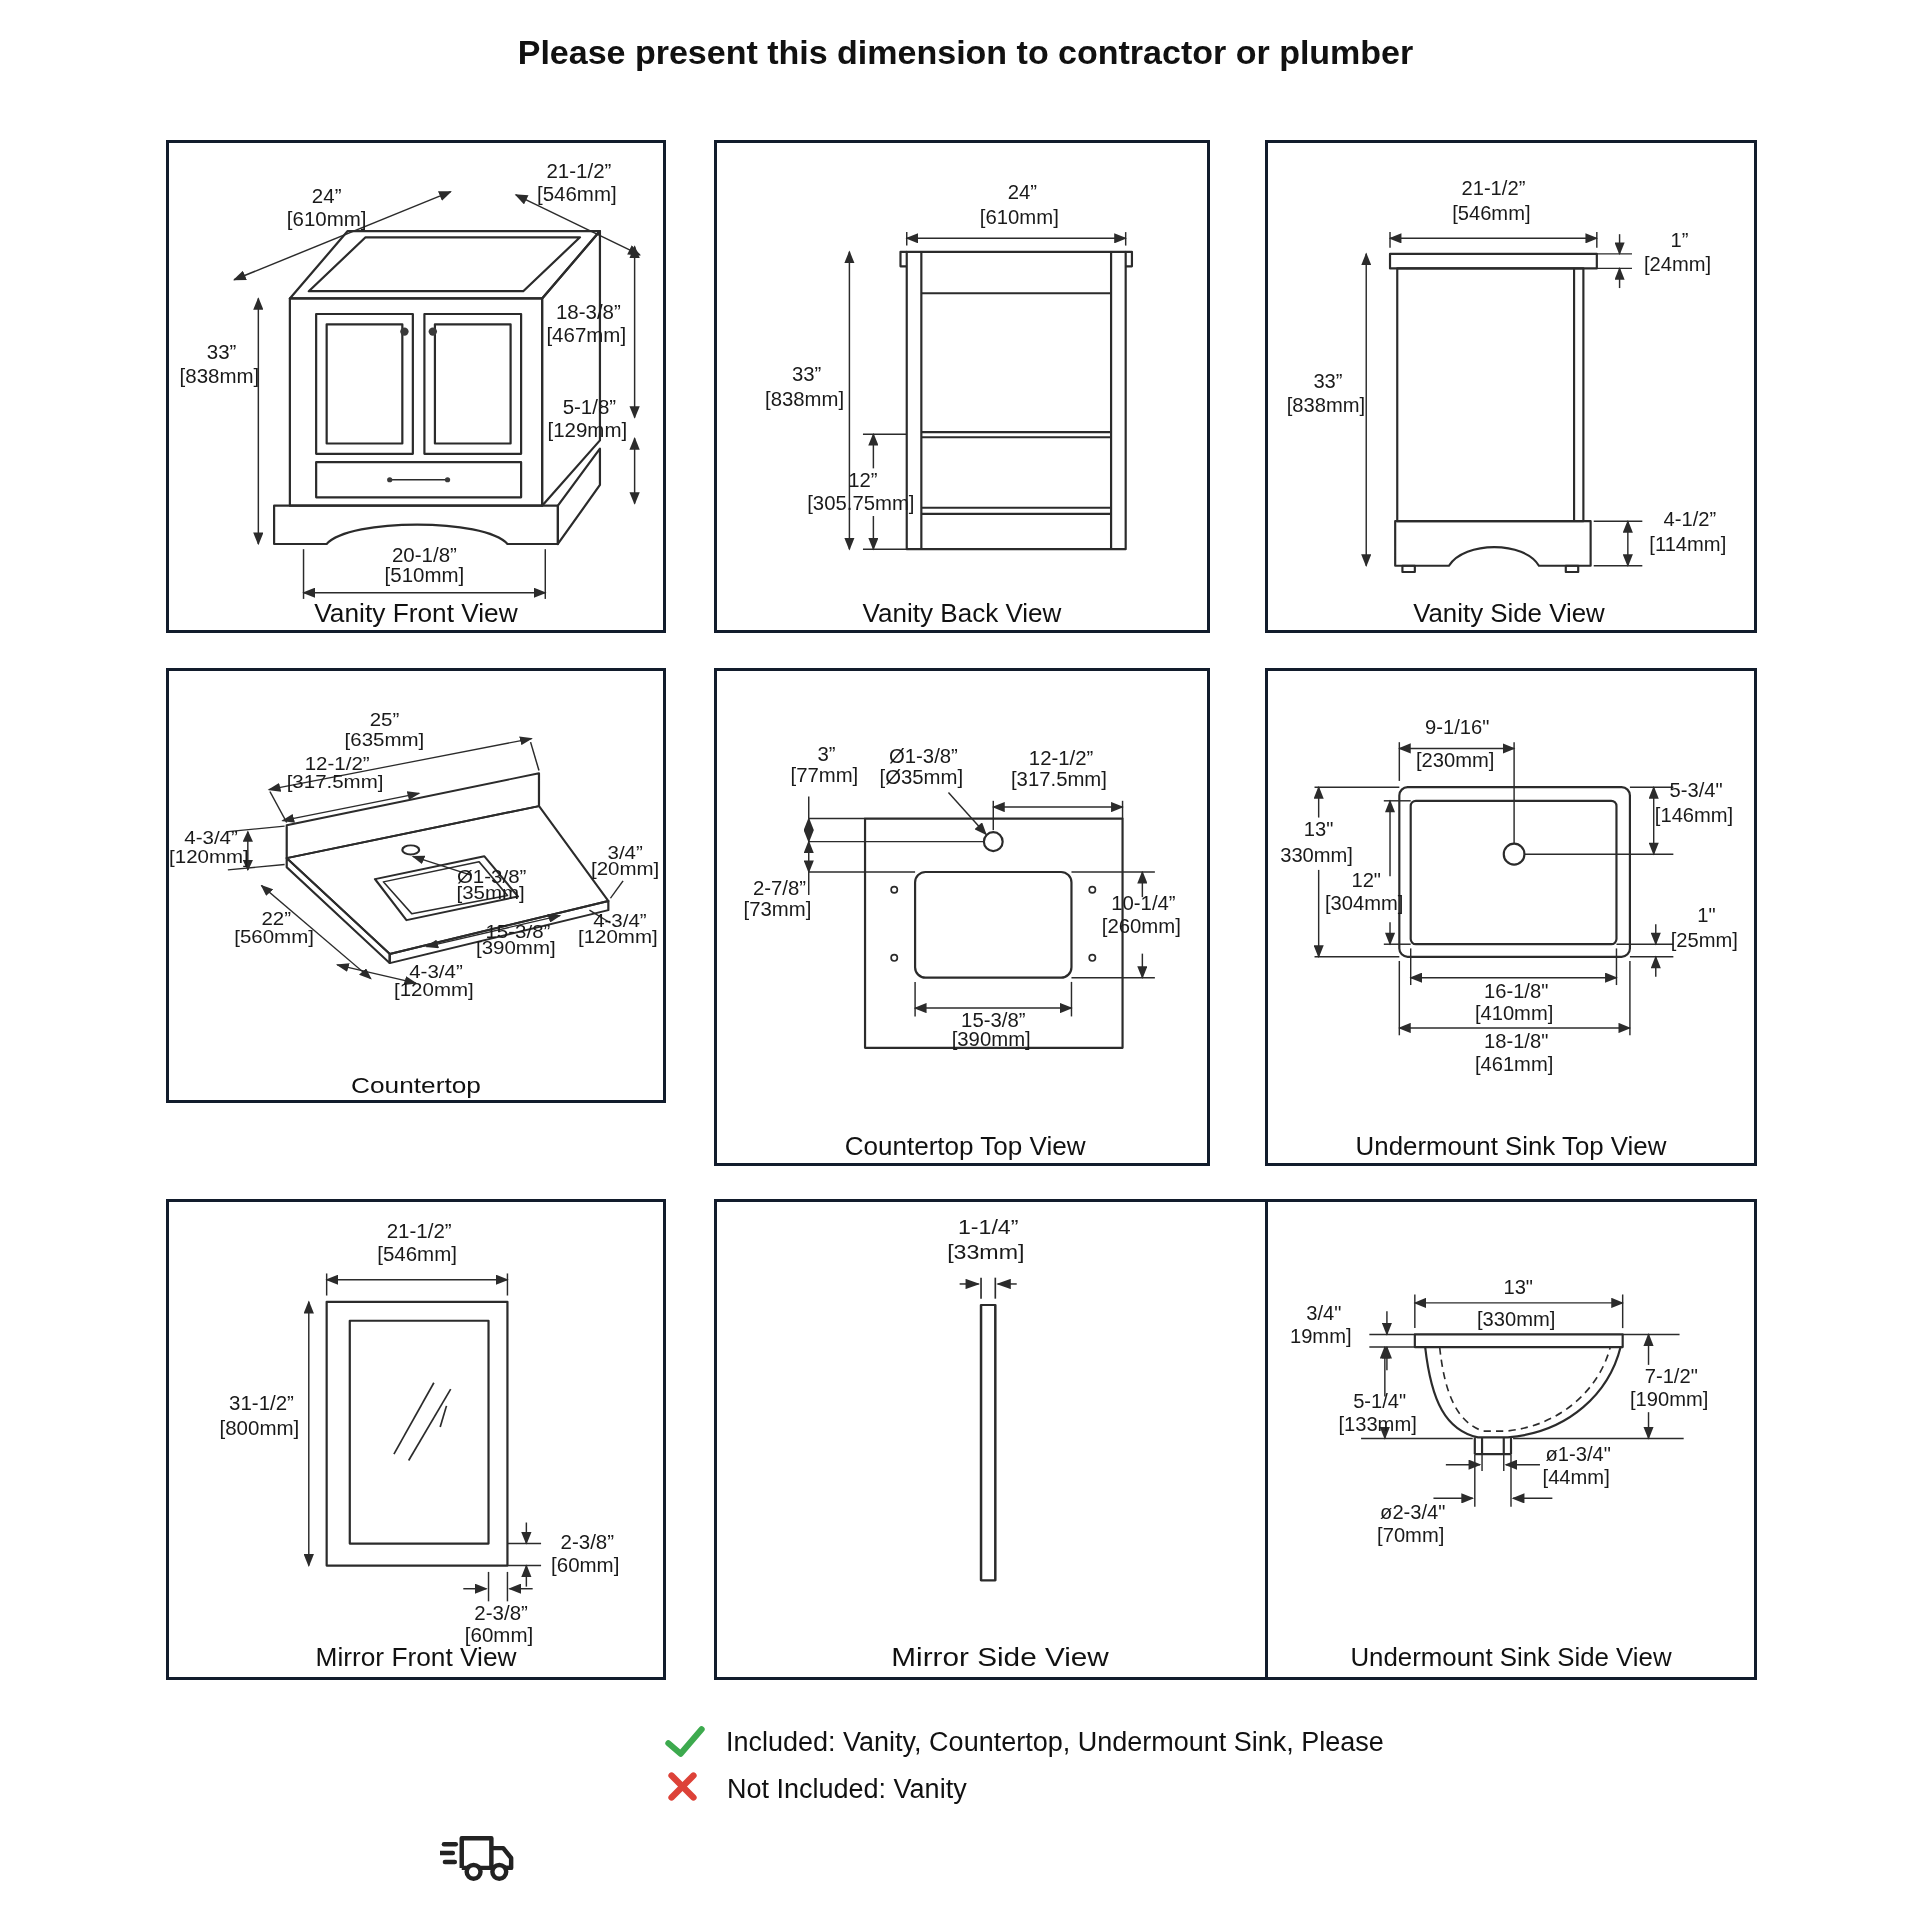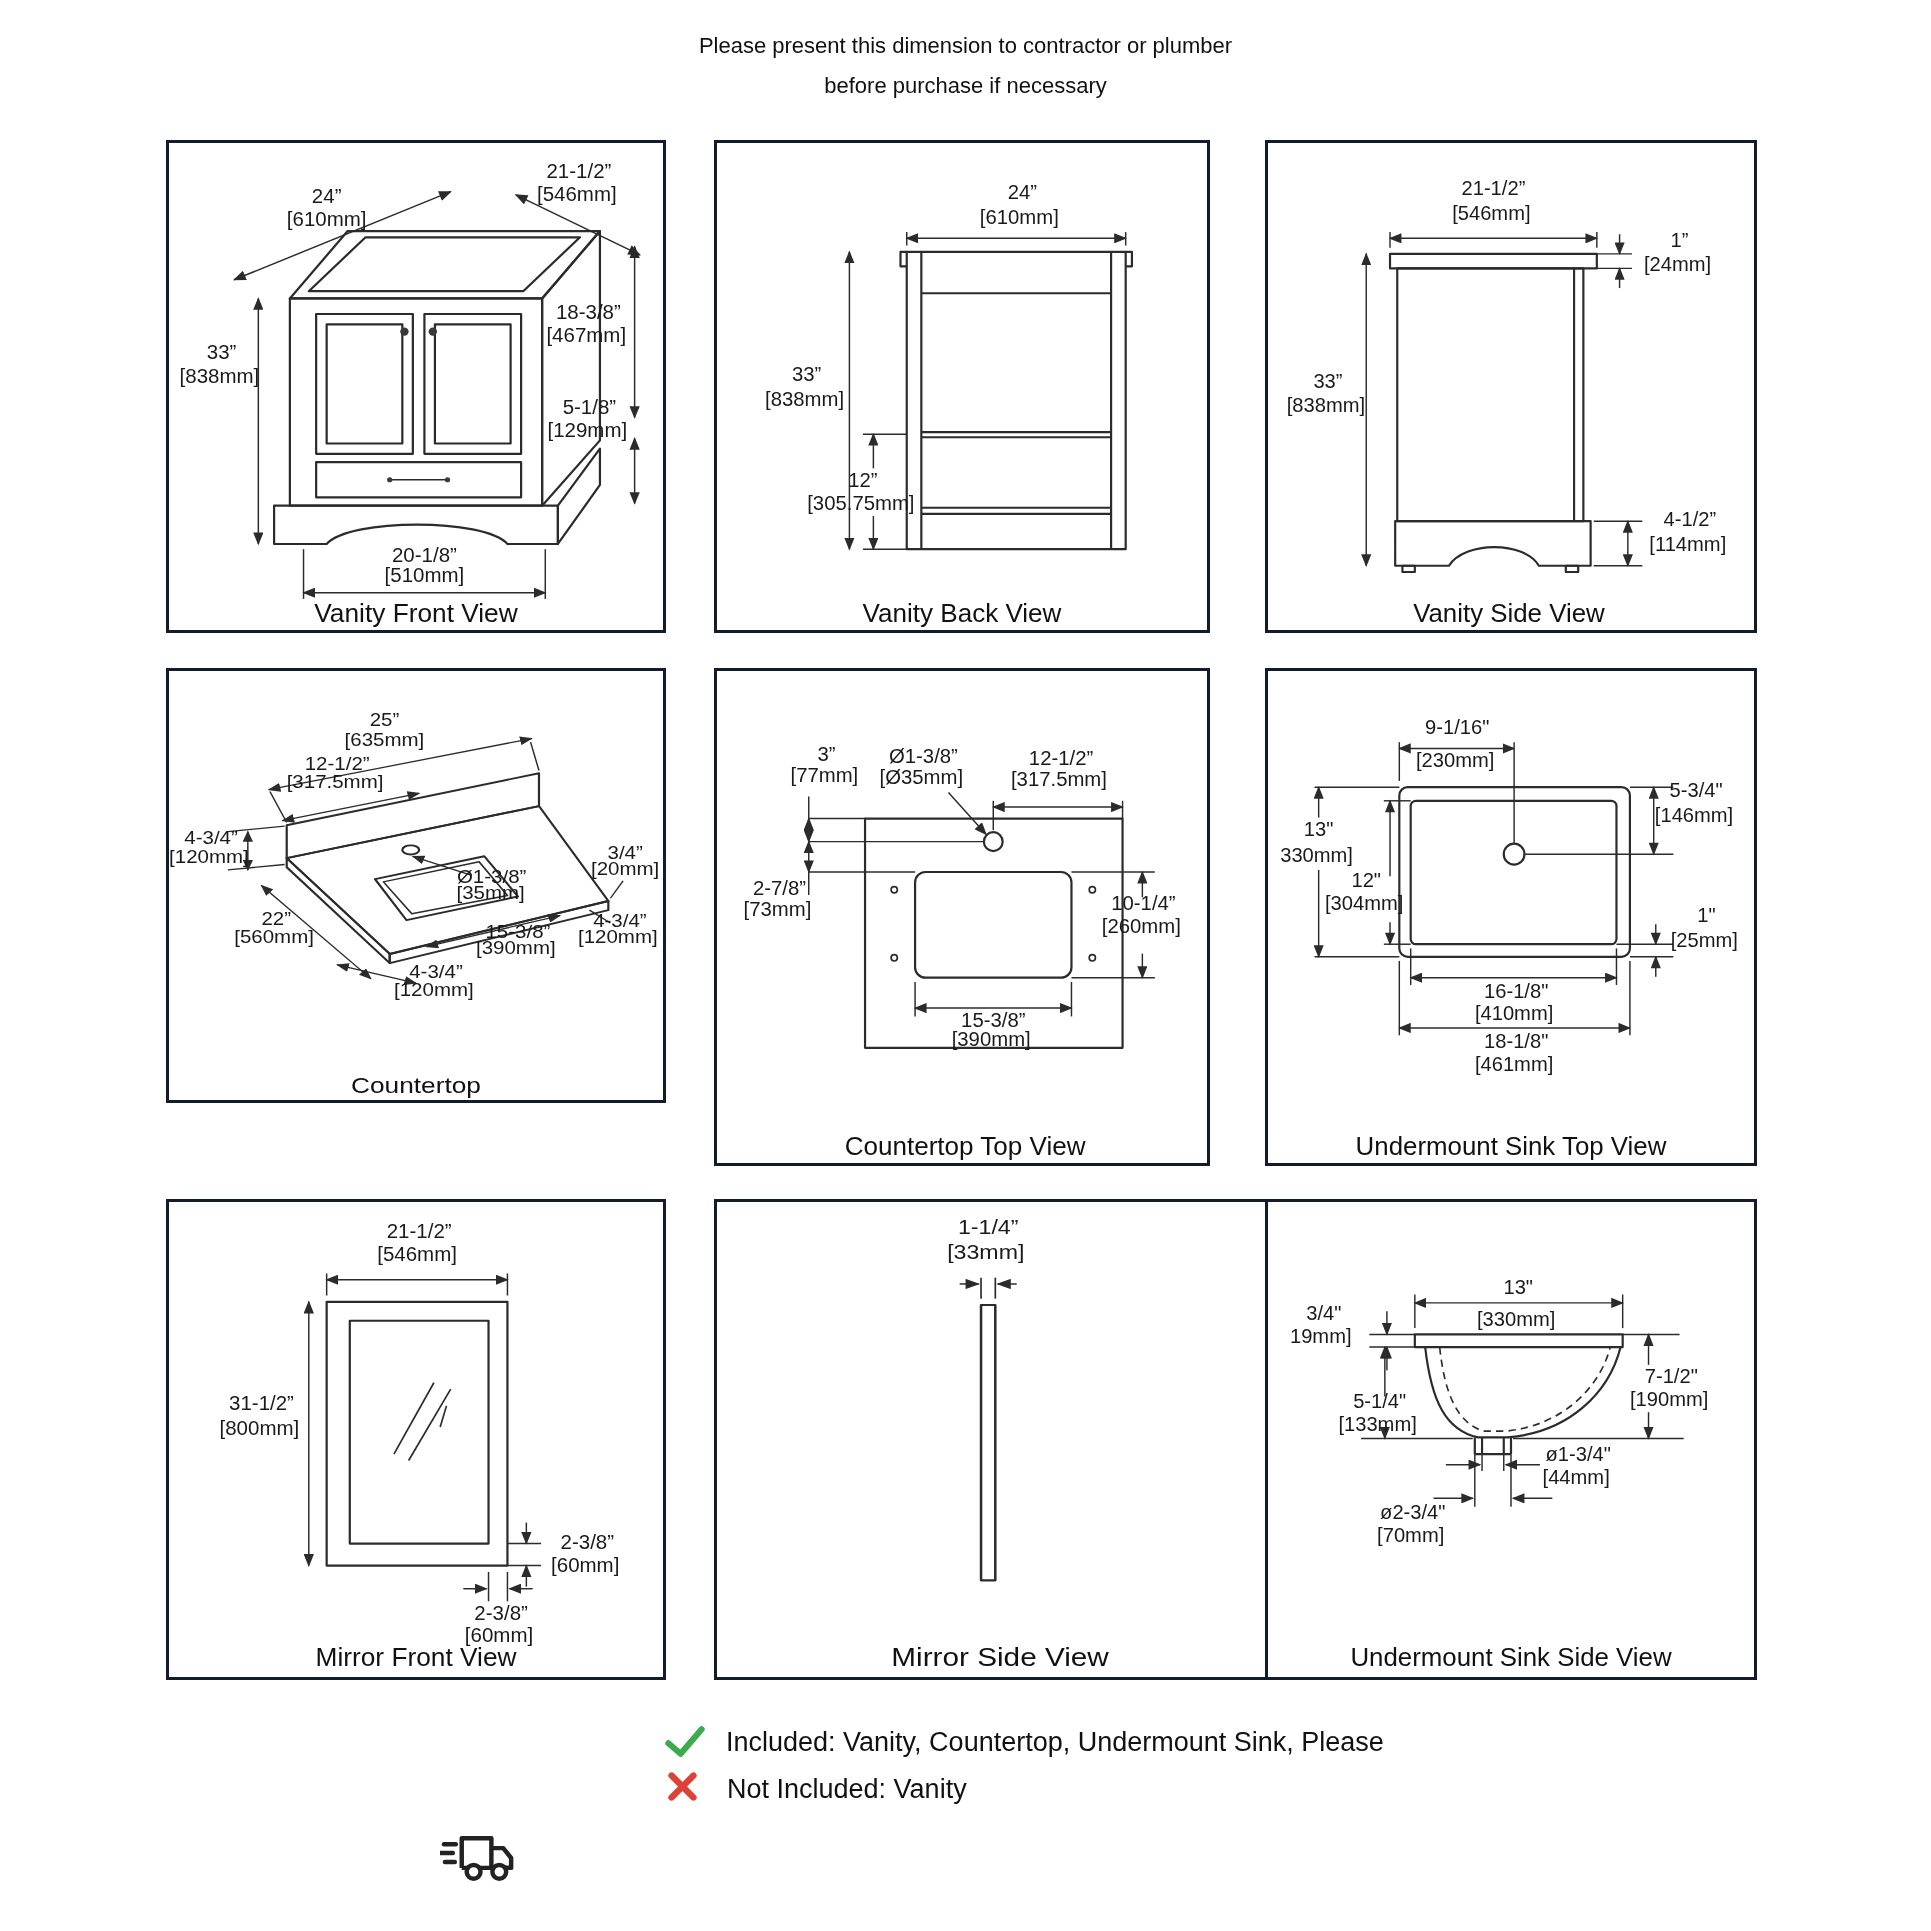--- a/index.html
+++ b/index.html
@@ -1,39 +1,38 @@
 <!DOCTYPE html>
 <html><head>
 <meta charset="utf-8">
 <style>
   html,body{margin:0;padding:0;background:#ffffff;}
   #page{position:relative;width:1931px;height:1931px;background:#fff;
         font-family:"Liberation Sans", sans-serif;color:#1a1a1a;overflow:hidden;}
   .hdr{position:absolute;left:0;width:1931px;text-align:center;
-       font-size:22px;color:#111;}
+       font-size:34px;color:#111;font-weight:bold;}
   .panel{position:absolute;border:3.9px solid #121c2c;background:#fff;box-sizing:border-box;}
   .panel svg{display:block;width:100%;height:100%;}
   .ln{fill:none;stroke:#2b2b2b;stroke-width:2.1;stroke-linejoin:round;}
   .lt{fill:none;stroke:#2b2b2b;stroke-width:1.6;}
   .dsh{fill:none;stroke:#2b2b2b;stroke-width:1.6;stroke-dasharray:7 5;}
   .dm{fill:none;stroke:#2b2b2b;stroke-width:1.4;}
   .kn{fill:#3a3a3a;stroke:none;}
   text{fill:#1a1a1a;stroke:none;}
   .d{font-size:19.5px;text-anchor:middle;font-family:"Liberation Sans",sans-serif;}
   .t{font-size:25px;text-anchor:middle;fill:#111;font-family:"Liberation Sans",sans-serif;}
   .ftxt{position:absolute;font-size:27px;color:#111;white-space:nowrap;}
   .icon{position:absolute;}
 </style>
 </head>
 <body>
 
 <div id="page">
 
   <div class="hdr" style="top:33px">Please present this dimension to contractor or plumber</div>
-  <div class="hdr" style="top:73px">before purchase if necessary</div>
 
   <div class="panel" style="left:166px;top:140px;width:500px;height:493px">
     <svg viewBox="0 0 470 470" preserveAspectRatio="none">
       <defs>
         <marker id="ar" viewBox="0 0 10 8" refX="9" refY="4" markerWidth="9" markerHeight="7" orient="auto-start-reverse">
           <path d="M0,0 L10,4 L0,8 Z" fill="#2b2b2b"></path>
         </marker>
       </defs>
       <g class="ln">
         <polygon points="115,150 355,150 410,85 170,85"></polygon>

